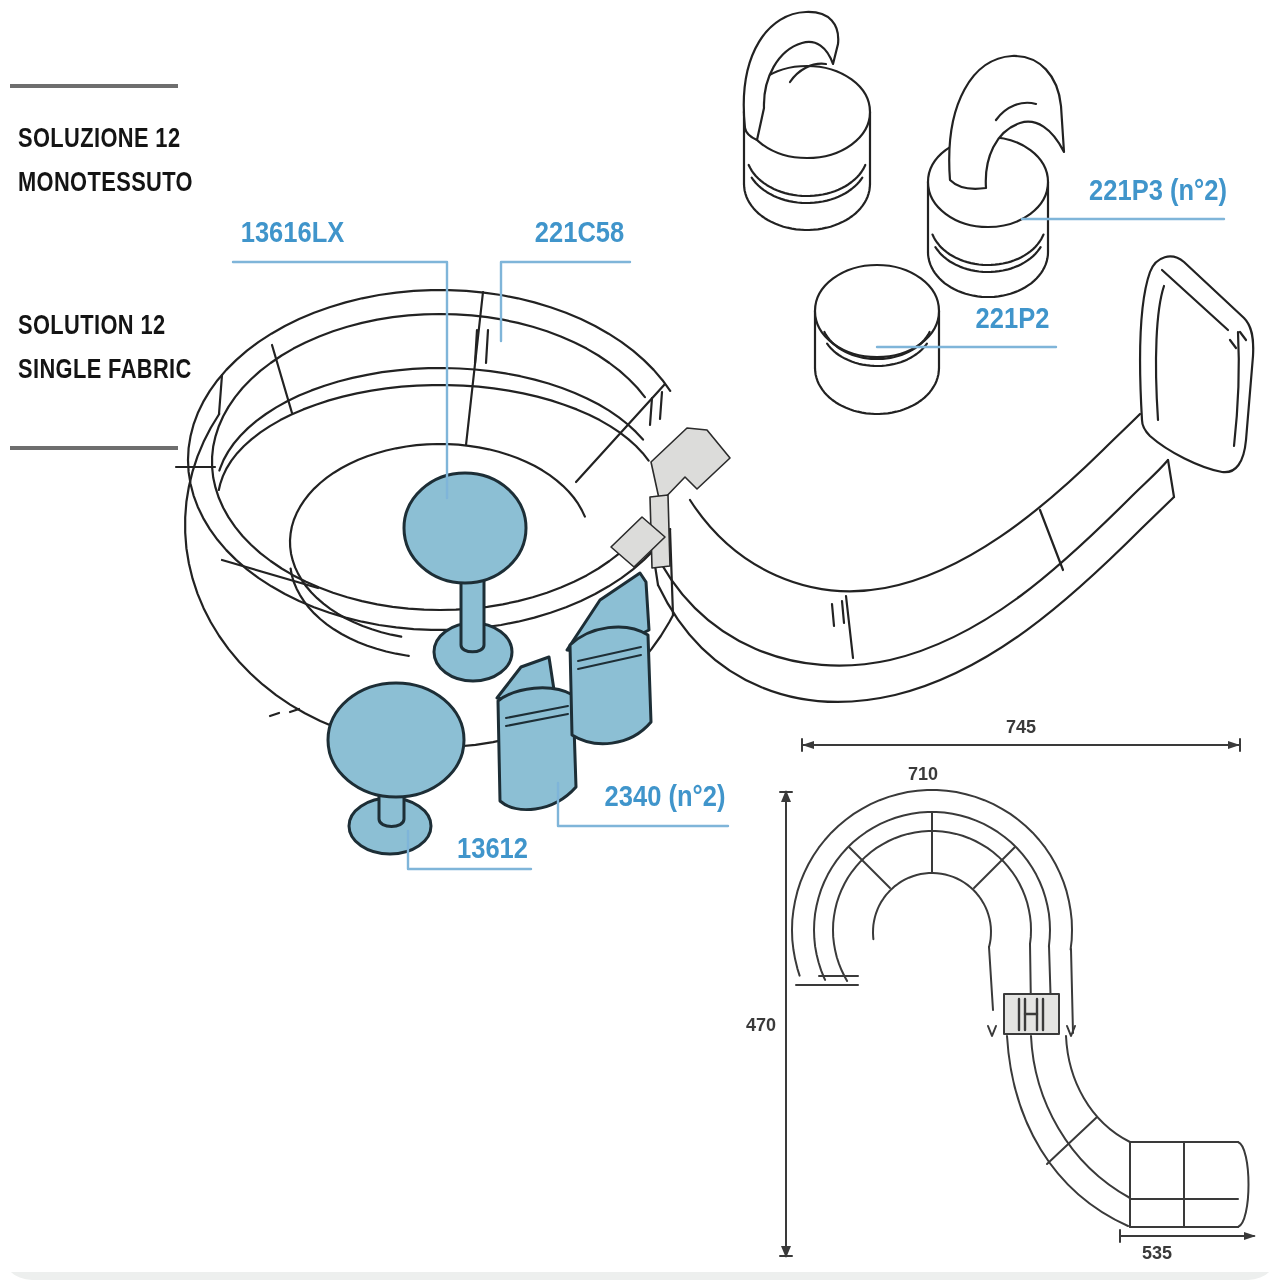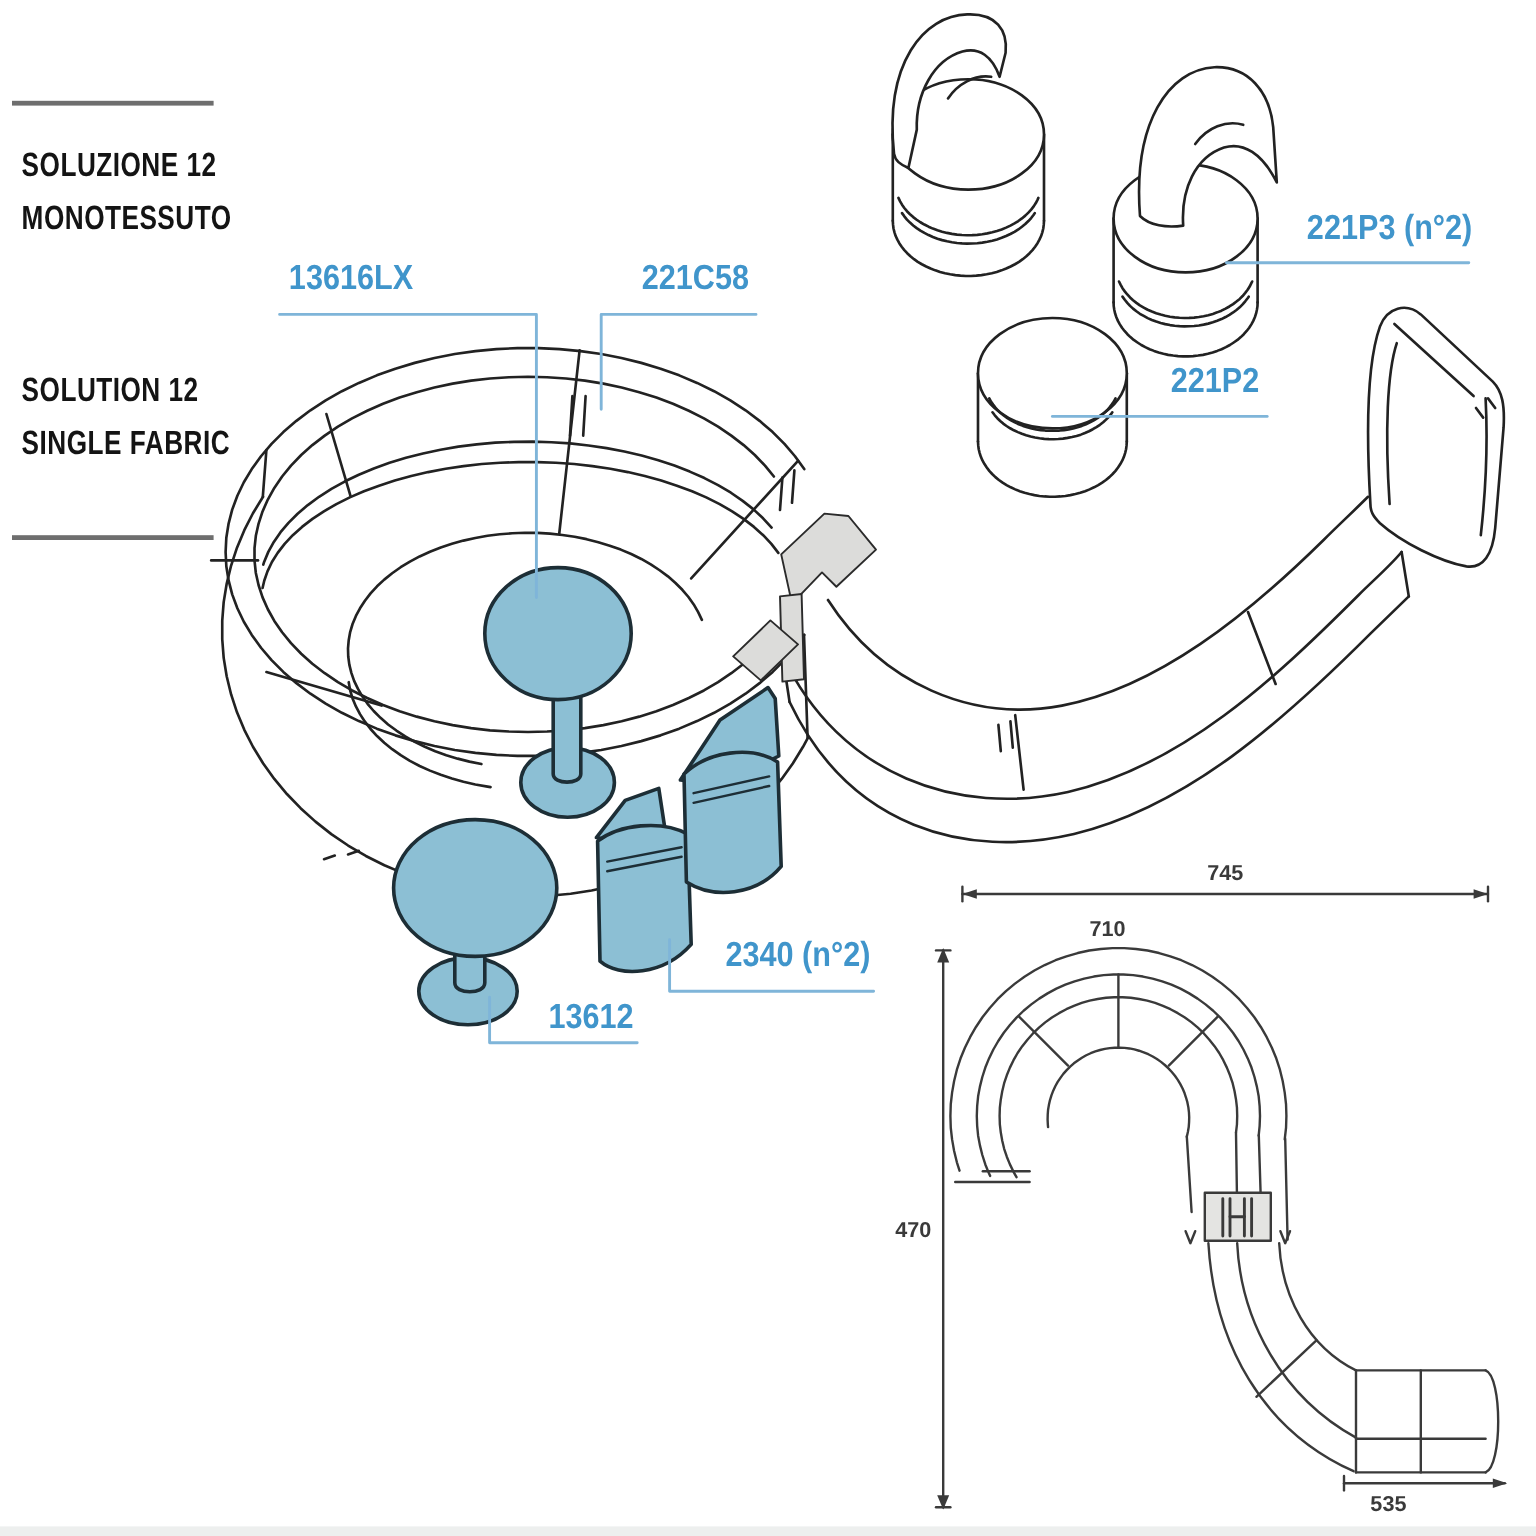--- a/index.html
+++ b/index.html
@@ -1,17 +1,17 @@
 <!DOCTYPE html>
 <html><head>
 <meta charset="utf-8">
 <style>
   html,body{margin:0;padding:0;background:#fff;}
   #stage{position:relative;width:1280px;height:1280px;background:#ffffff;overflow:hidden;
-         font-family:"Liberation Sans", sans-serif;}
+         font-family:"Liberation Sans", sans-serif;border-radius:32px;}
   .rule{position:absolute;left:10px;width:168px;height:4px;background:#6e6e6e;}
   .title-block{position:absolute;left:18px;color:#141414;font-weight:800;
                font-size:28px;line-height:44px;letter-spacing:.5px;
                transform:scaleX(.78);transform-origin:left top;white-space:nowrap;}
   .part-label{position:absolute;color:#4095CB;font-size:29px;font-weight:600;
               text-align:center;transform:scaleX(.88);transform-origin:center top;
               white-space:nowrap;letter-spacing:0;}
   svg{position:absolute;left:0;top:0;}
   svg text{font-family:"Liberation Sans", sans-serif;font-size:18px;fill:#3a3a3a;font-weight:600;}
   #bottom-strip{position:absolute;left:0;top:1272px;width:1280px;height:8px;background:#edefee;}

